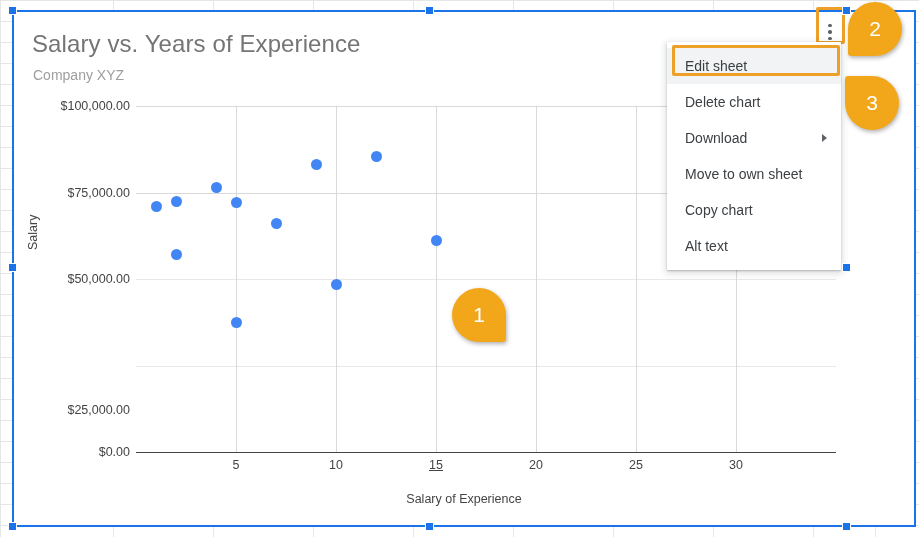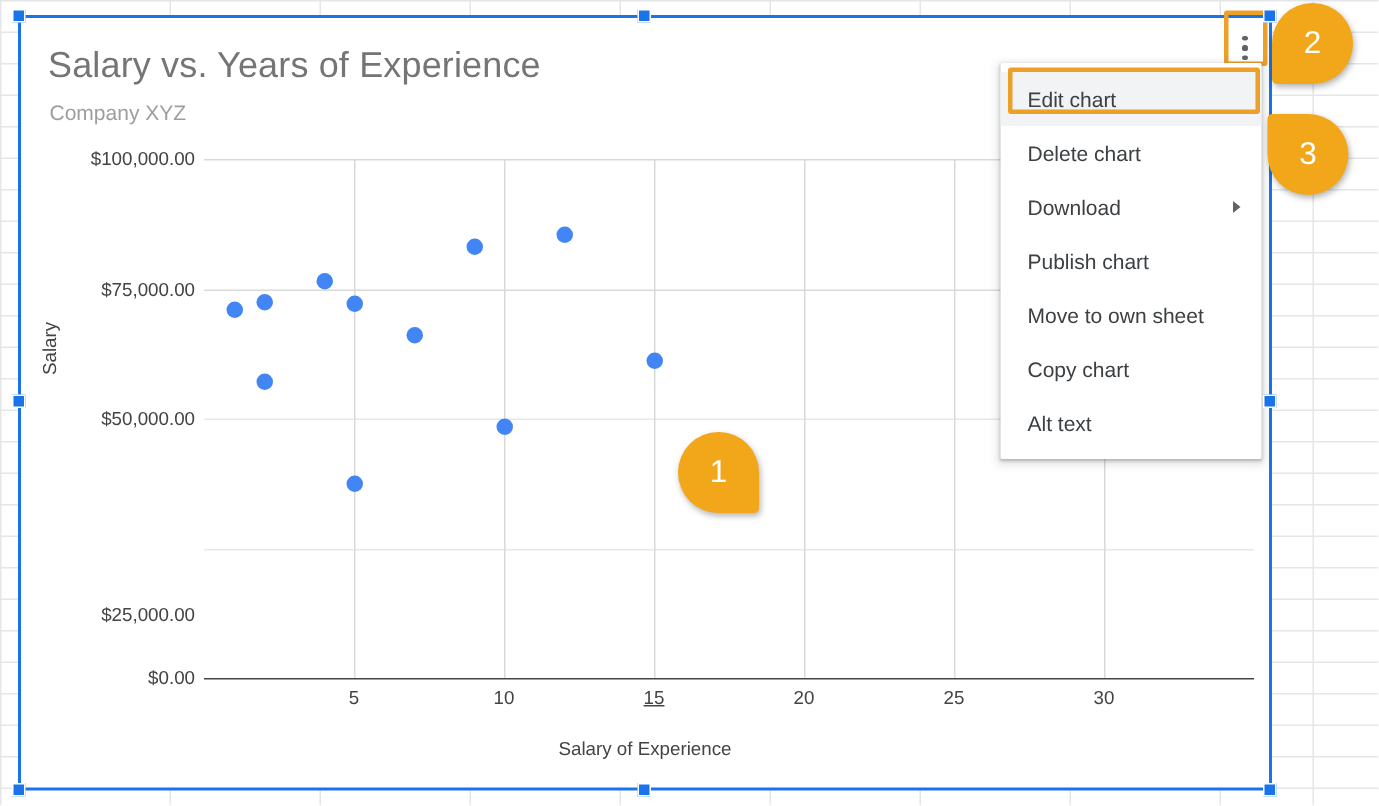--- a/index.html
+++ b/index.html
@@ -17,21 +17,21 @@
   .sheet-grid { position: absolute; inset: 0; z-index: 0; }
   .grid-row { position: absolute; left: 0; right: 0; height: 0;
               border-top: 1px solid #e4e6e8; }
   .grid-col { position: absolute; top: 0; bottom: 0; width: 0;
               border-left: 1px solid #e4e6e8; }
 
   
   .chart-object {
     position: absolute;
     left: 12px; top: 10px;
-    width: 836px; height: 517px;
+    width: 904px; height: 517px;
     background: #ffffff;
     border: 2px solid #1a73e8;
     z-index: 2;
   }
   .chart-inner { position: absolute; inset: 0; overflow: hidden; }
 
   
   .handle {
     position: absolute; width: 9px; height: 9px;
     background: #1a73e8; border: 1px solid #ffffff; z-index: 20;
@@ -270,31 +270,28 @@
   <div class="handle" style="left:8px;  top:263px;"></div>
   <div class="handle" style="left:842px;top:263px;"></div>
   <div class="handle" style="left:8px;  top:522px;"></div>
   <div class="handle" style="left:425px;top:522px;"></div>
   <div class="handle" style="left:842px;top:522px;"></div>
 
   <div class="kebab-ring"></div>
 
   <div class="menu">
       <div class="menu-item selected">
-        <span>Edit chart</span>
+        <span>Edit sheet</span>
       </div>
       <div class="menu-item">
         <span>Delete chart</span>
       </div>
       <div class="menu-item">
         <span>Download</span>
         <span class="submenu-arrow"></span>
-      </div>
-      <div class="menu-item">
-        <span>Publish chart</span>
       </div>
       <div class="menu-item">
         <span>Move to own sheet</span>
       </div>
       <div class="menu-item">
         <span>Copy chart</span>
       </div>
       <div class="menu-item">
         <span>Alt text</span>
       </div>

